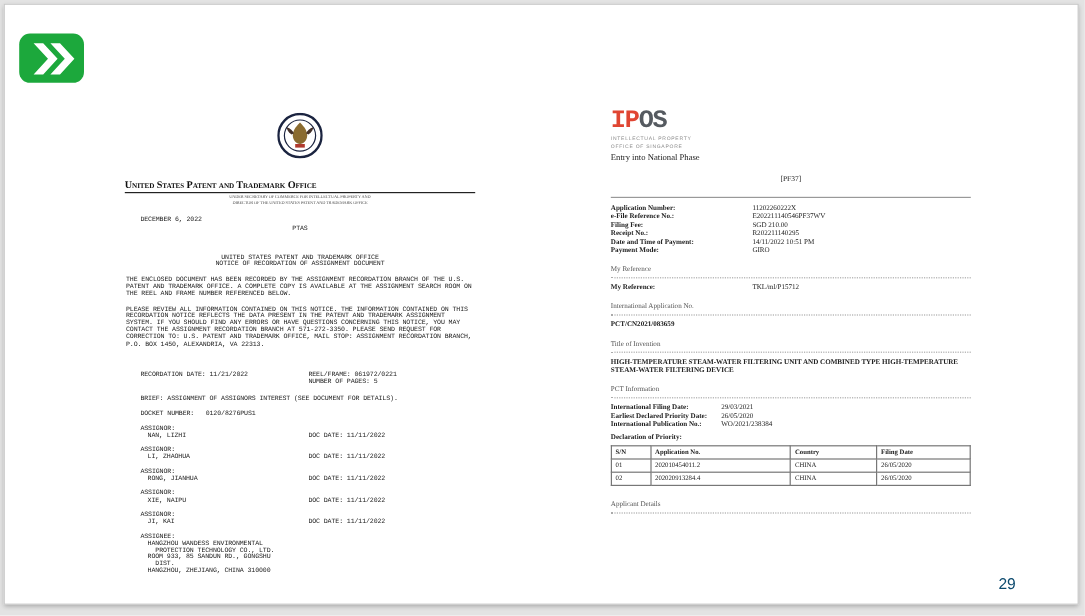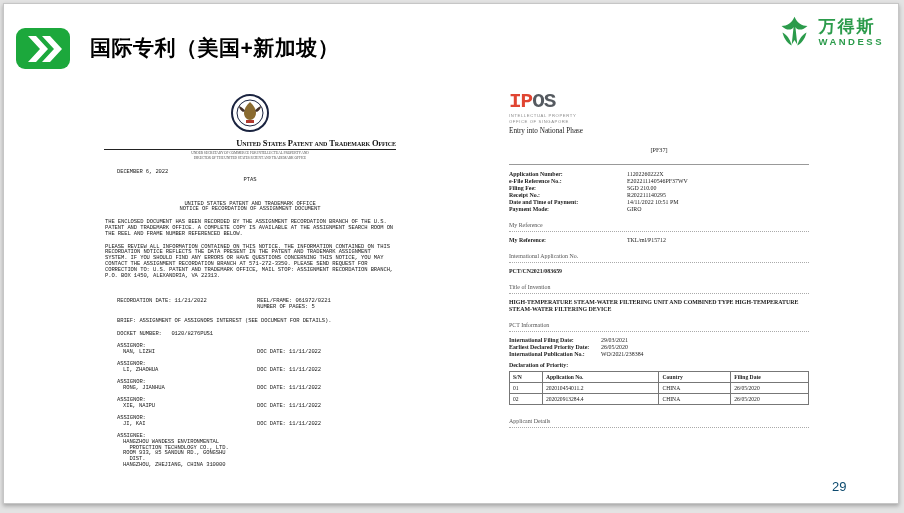--- a/index.html
+++ b/index.html
@@ -32,22 +32,22 @@
 
   
   .usdoc{
     position:absolute;left:100px;top:90px;width:292px;
     font-family:"Liberation Mono","DejaVu Sans Mono",monospace;
     font-size:5.5px;line-height:5.8px;letter-spacing:-0.1px;color:#222;
   }
   .usdoc .seal{display:block;margin:0 auto;}
   .us-office{
     font-family:"Liberation Serif",serif;font-variant:small-caps;
-    font-weight:bold;font-size:8.5px;text-align:right;
-    border-bottom:1px solid #222;padding-bottom:2px;margin-top:9px;color:#111;
+    font-weight:bold;font-size:8.5px;text-align:left;
+    border-bottom:1px solid #222;padding-bottom:2px;margin-top:20px;color:#111;
   }
   .us-sub{
     font-family:"Liberation Serif",serif;font-size:3.6px;line-height:4.4px;
     text-align:center;color:#555;margin-top:1px;
   }
   .us-row{position:relative;}
   .us-date{position:absolute;left:13px;top:0;}
   .us-ptas{position:absolute;left:50%;transform:translateX(-50%);top:8px;}
   .us-addr-wrap{position:relative;margin-top:18px;height:22px;}
   .us-addr{position:absolute;left:13px;top:0;white-space:pre-wrap;}
@@ -108,33 +108,21 @@
 <body>
 
 <div class="slide">
 
   <div class="chevron-badge">
     <svg width="40" height="28" viewBox="0 0 40 28">
       <path d="M5 1 L17 14 L5 27 L13 27 L25 14 L13 1 Z" fill="#ffffff"></path>
       <path d="M19 1 L31 14 L19 27 L27 27 L39 14 L27 1 Z" fill="#ffffff"></path>
     </svg>
   </div>
-  <div class="slide-title">国际专利（美国+新加坡）</div>
-
-  <div class="brand">
-    <svg width="37" height="37" viewBox="0 0 40 40">
-      <path d="M20 3 C17 10 12 13 6 13 C11 18 17 18 19 14 L17 33 L20 28 L23 33 L21 14 C23 18 29 18 34 13 C28 13 23 10 20 3 Z" fill="#2B9B4B"></path>
-      <path d="M7 20 C9 28 13 32 17 34 C15 27 12 23 7 20 Z" fill="#2B9B4B"></path>
-      <path d="M33 20 C31 28 27 32 23 34 C25 27 28 23 33 20 Z" fill="#2B9B4B"></path>
-    </svg>
-    <div class="brand-txt">
-      <span class="brand-cn">万得斯</span>
-      <span class="brand-en">WANDESS</span>
-    </div>
-  </div>
+
 
   <div class="usdoc">
     <svg class="seal" width="38" height="38" viewBox="0 0 38 38">
       <circle cx="19" cy="19" r="18" fill="#ffffff" stroke="#1b2440" stroke-width="2"></circle>
       <circle cx="19" cy="19" r="13" fill="#ffffff" stroke="#1b2440" stroke-width="1"></circle>
       <path d="M19 8 C15 12 13 15 13 19 C13 23 16 26 19 26 C22 26 25 23 25 19 C25 15 23 12 19 8 Z" fill="#8a6b30"></path>
       <path d="M12 18 C9 16 8 14 8 12 C11 13 13 15 14 17 Z M26 18 C29 16 30 14 30 12 C27 13 25 15 24 17 Z" fill="#44312a"></path>
       <rect x="15" y="26" width="8" height="3" fill="#b03a2e"></rect>
     </svg>
 

